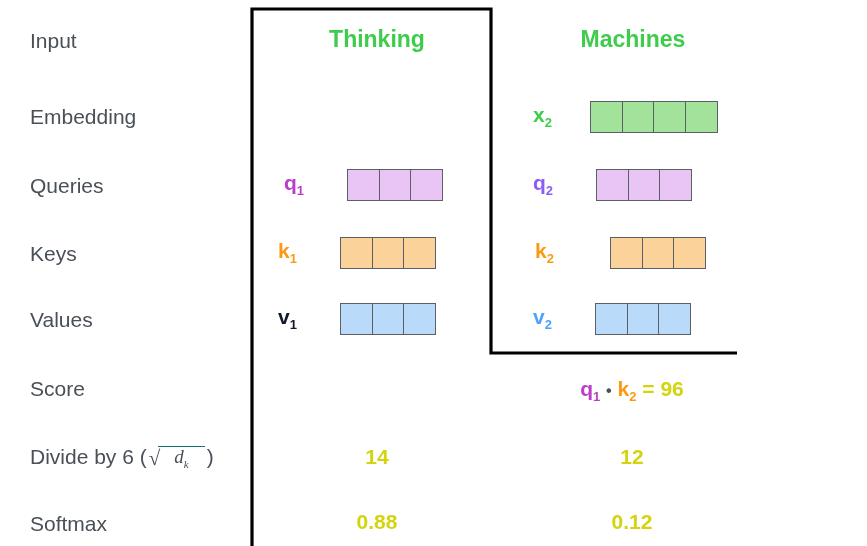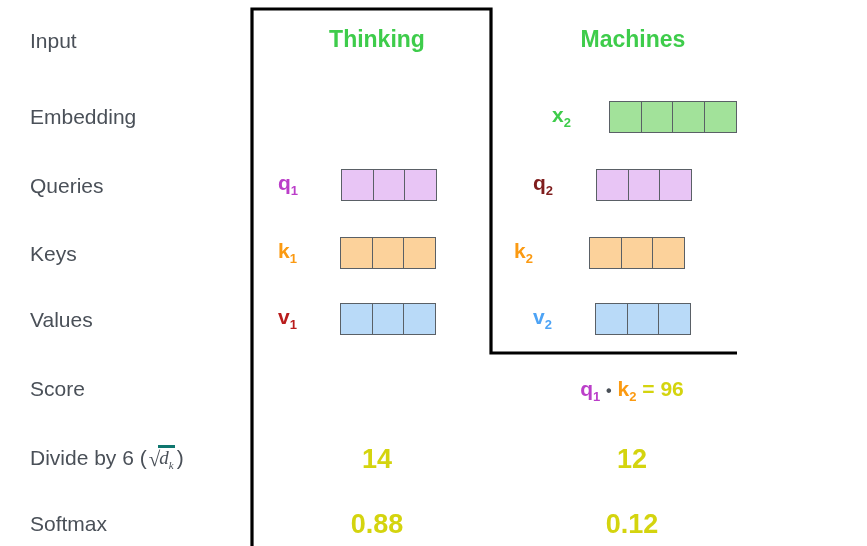--- a/index.html
+++ b/index.html
@@ -46,23 +46,23 @@
     display: inline-block;
     padding: 0 2px;
   }
   .sqrt-expr .radic {
     font-style: normal;
     font-size: 21px;
     display: inline-block;
     transform: translateY(1px);
   }
   .sqrt-expr .rad-body {
-    border-top: 3px solid #0f766e;
+    border-top: 1px solid #0f766e;
     display: inline-block;
-    padding: 0 1px;
+    padding: 0 16px;
     margin-left: -2px;
     position: relative;
     top: -1px;
   }
   .sqrt-expr sub {
     font-size: 11px;
     font-style: italic;
   }
 
   
@@ -113,21 +113,21 @@
     line-height: 1;
     white-space: nowrap;
     text-align: center;
     width: 240px;
   }
   .expr sub { font-size: 13px; font-weight: bold; }
   .op-dot { color: #4a5058; font-size: 16px; }
   .eq { color: #d4d40e; }
   .num {
     position: absolute;
-    font-size: 27px;
+    font-size: 21px;
     font-weight: bold;
     color: #d4d40e;
     text-align: center;
     width: 240px;
     line-height: 1;
   }
 </style>
 </head>
 <body>
 
@@ -146,73 +146,73 @@
 
   <div class="row-label" style="top:446px">
     <span>Divide by 6 (</span><span class="sqrt-expr"><span class="radic">√</span><span class="rad-body"><span>d</span><sub>k</sub></span></span><span>)</span>
   </div>
 
   <div class="row-label" style="top:513px">Softmax</div>
 
   <div class="col-head" style="left:277px; top:28px;">Thinking</div>
 
 
-  <div class="vec" style="left:278px; top:169px;">
+  <div class="vec" style="left:284px; top:169px;">
     <span class="vec-tag" style="color:#bb3ec9">q<sub>1</sub></span>
     <span class="cells" style="margin-left:33px">
       <span class="cell" style="background:#e8c5f5"></span>
       <span class="cell" style="background:#e8c5f5"></span>
       <span class="cell" style="background:#e8c5f5"></span>
     </span>
   </div>
 
   <div class="vec" style="left:278px; top:237px;">
     <span class="vec-tag" style="color:#fb9a12">k<sub>1</sub></span>
     <span class="cells" style="margin-left:33px">
       <span class="cell" style="background:#fcd29b"></span>
       <span class="cell" style="background:#fcd29b"></span>
       <span class="cell" style="background:#fcd29b"></span>
     </span>
   </div>
 
   <div class="vec" style="left:278px; top:303px;">
-    <span class="vec-tag" style="color:#b91c1c">v<sub>1</sub></span>
+    <span class="vec-tag" style="color:#0f172a">v<sub>1</sub></span>
     <span class="cells" style="margin-left:33px">
       <span class="cell" style="background:#b9daf8"></span>
       <span class="cell" style="background:#b9daf8"></span>
       <span class="cell" style="background:#b9daf8"></span>
     </span>
   </div>
 
 
   <div class="num" style="left:257px; top:446px;">14</div>
   <div class="num" style="left:257px; top:511px;">0.88</div>
 
   <div class="col-head" style="left:533px; top:28px;">Machines</div>
 
-  <div class="vec" style="left:552px; top:101px;gap:28px;">
+  <div class="vec" style="left:533px; top:101px;gap:28px;">
     <span class="vec-tag" style="color:#3ecc4b">x<sub>2</sub></span>
     <span class="cells">
       <span class="cell" style="background:#a2e29a"></span>
       <span class="cell" style="background:#a2e29a"></span>
       <span class="cell" style="background:#a2e29a"></span>
       <span class="cell" style="background:#a2e29a"></span>
     </span>
   </div>
 
   <div class="vec" style="left:533px; top:169px;">
-    <span class="vec-tag" style="color:#7f1d1d">q<sub>2</sub></span>
-    <span class="cells" style="margin-left:33px">
-      <span class="cell" style="background:#e8c5f5"></span>
-      <span class="cell" style="background:#e8c5f5"></span>
-      <span class="cell" style="background:#e8c5f5"></span>
-    </span>
-  </div>
-
-  <div class="vec" style="left:514px; top:237px;gap:13px;">
+    <span class="vec-tag" style="color:#8b5cf6">q<sub>2</sub></span>
+    <span class="cells" style="margin-left:33px">
+      <span class="cell" style="background:#e8c5f5"></span>
+      <span class="cell" style="background:#e8c5f5"></span>
+      <span class="cell" style="background:#e8c5f5"></span>
+    </span>
+  </div>
+
+  <div class="vec" style="left:535px; top:237px;gap:13px;">
     <span class="vec-tag" style="color:#fb9a12">k<sub>2</sub></span>
     <span class="cells" style="margin-left:33px">
       <span class="cell" style="background:#fcd29b"></span>
       <span class="cell" style="background:#fcd29b"></span>
       <span class="cell" style="background:#fcd29b"></span>
     </span>
   </div>
 
   <div class="vec" style="left:533px; top:303px;">
     <span class="vec-tag" style="color:#4da3f5">v<sub>2</sub></span>

